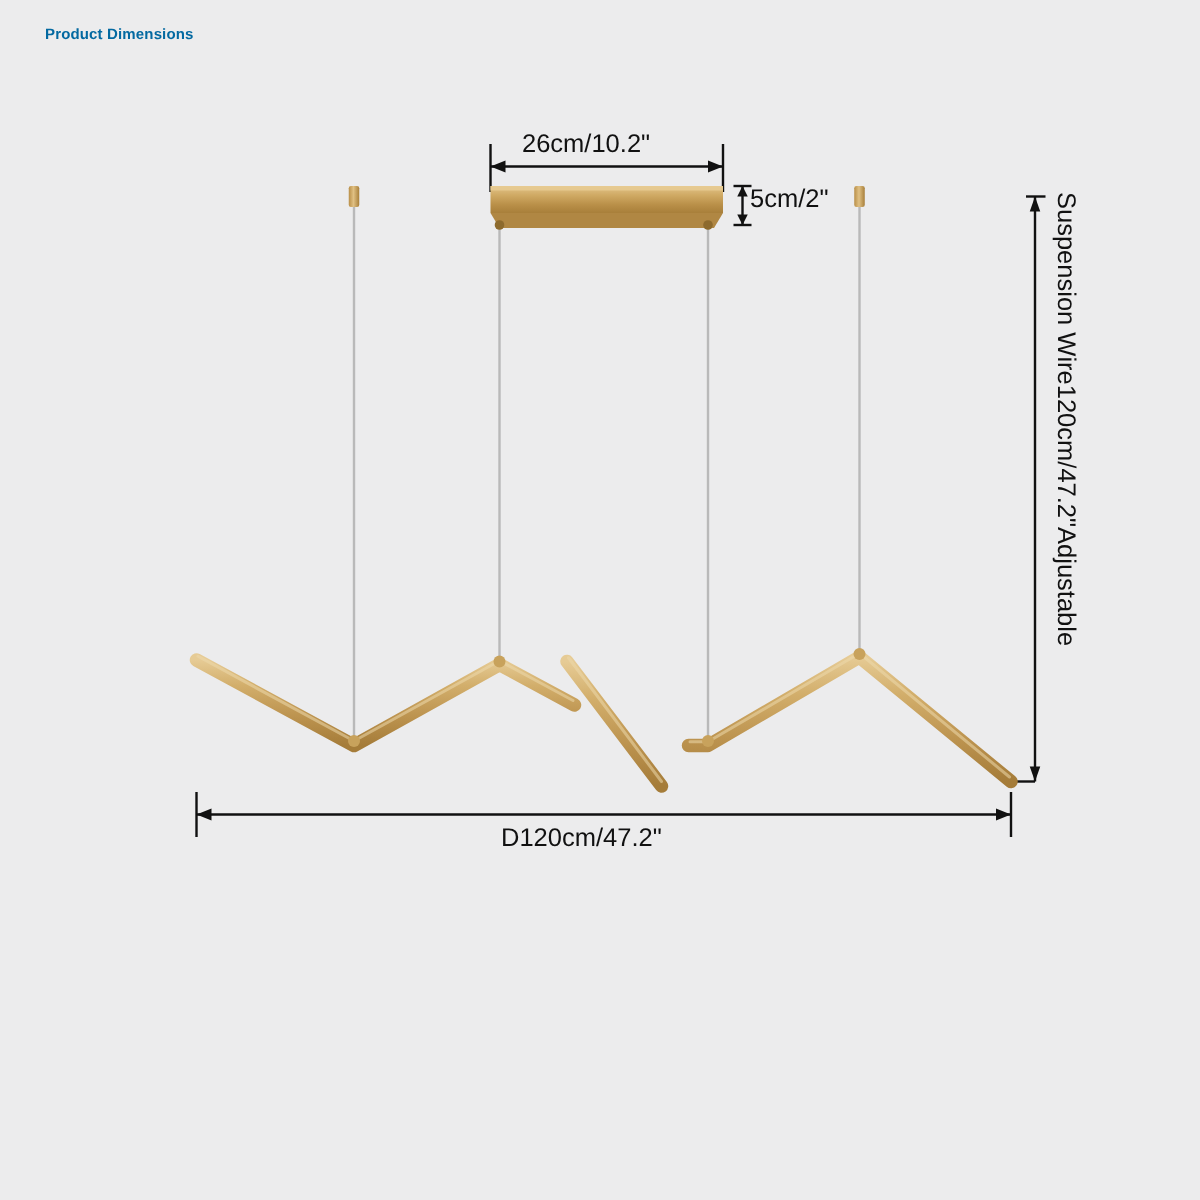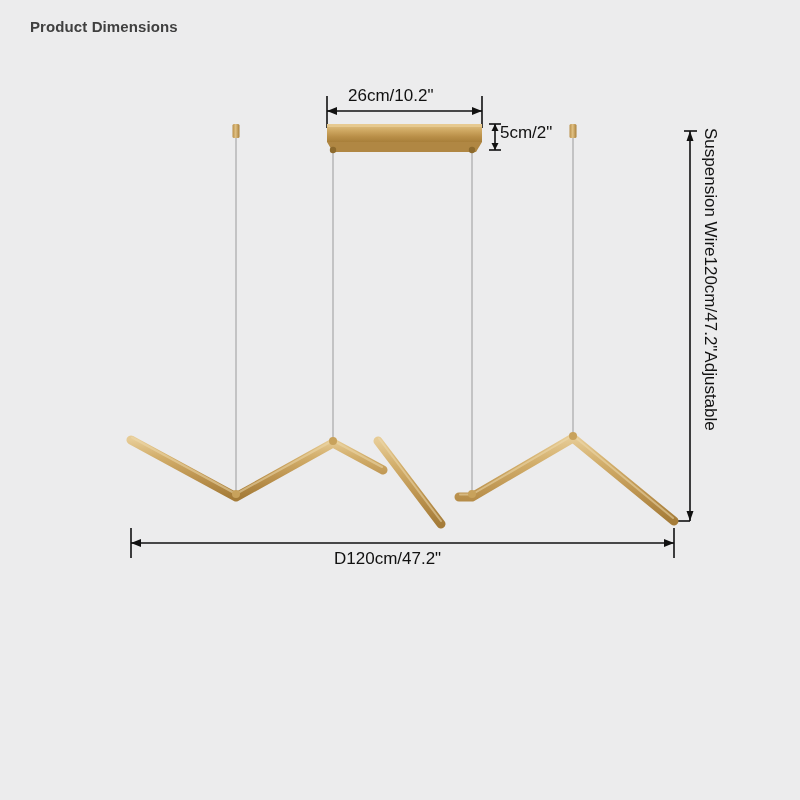--- a/index.html
+++ b/index.html
@@ -18,23 +18,23 @@
     position: absolute;
     left: 0;
     top: 0;
     width: 800px;
     height: 800px;
   }
   #title {
     position: absolute;
     left: 30px;
     top: 18px;
-    font-size: 15px;
+    font-size: 10px;
     font-weight: bold;
-    color: #404040;
+    color: #0369a1;
     letter-spacing: 0.1px;
   }
   #diagram-svg {
     position: absolute;
     left: 0;
     top: 0;
   }
   .dim-label {
     position: absolute;
     font-size: 17px;

